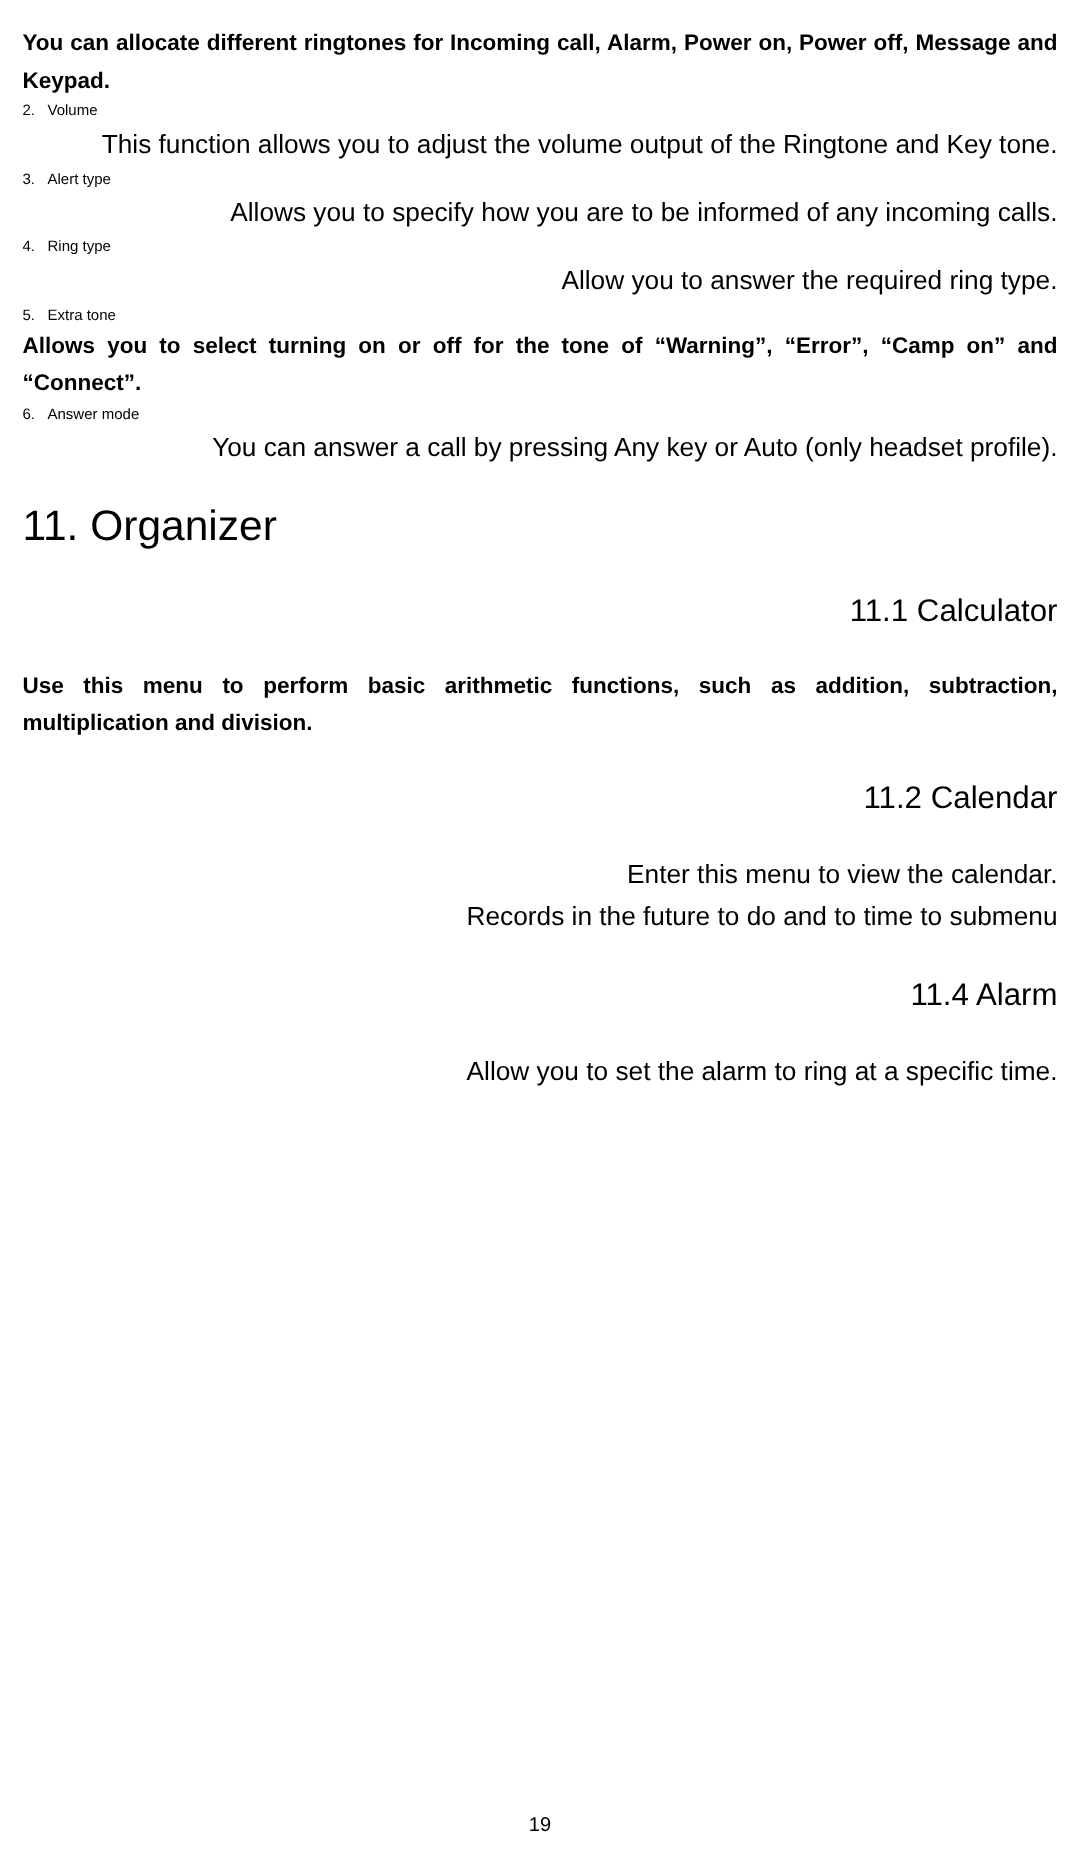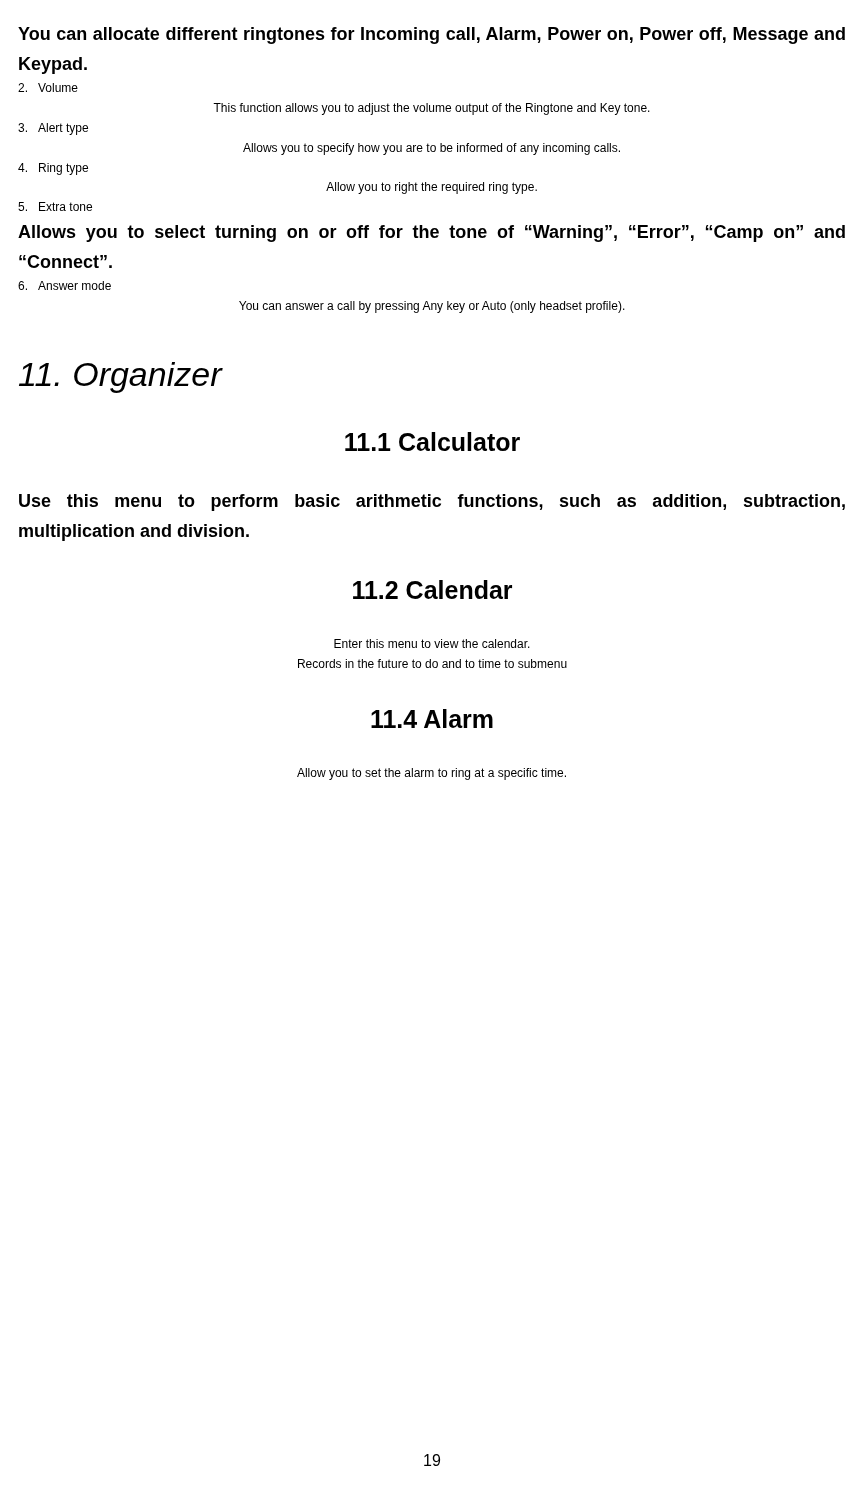--- a/index.html
+++ b/index.html
@@ -17,46 +17,45 @@
       position: relative;
     }
     .body-text {
       font-size: 18px;
       line-height: 1.65;
       text-align: justify;
       text-justify: inter-word;
       font-weight: bold;
     }
     .body-text-left {
-      font-size: 12px;
+      font-size: 21px;
       line-height: 1.65;
-      text-align: center;
+      text-align: right;
     }
     .list-item {
       font-size: 12px;
       line-height: 1.65;
       text-align: left;
     }
     .list-num {
       display: inline-block;
     }
     .h1 {
       font-size: 34px;
       font-weight: normal;
-      margin-top: 38px;
+      margin-top: 26px;
       margin-bottom: 34px;
       text-align: left;
-      font-style: italic;
     }
     .h2 {
       font-size: 25px;
-      font-weight: bold;
+      font-weight: normal;
       margin-top: 30px;
       margin-bottom: 30px;
-      text-align: center;
+      text-align: right;
     }
     .page-number {
       position: absolute;
       bottom: 18px;
       left: 0;
       right: 0;
       text-align: center;
       font-size: 16px;
     }
   </style>
@@ -64,21 +63,21 @@
 <body>
 
 <div class="body-text">You can allocate different ringtones for Incoming call, Alarm, Power on, Power off, Message and Keypad.</div>
 
 <div id="items-container">
     <div class="list-item"><span class="list-num">2.</span><span>&nbsp;&nbsp;&nbsp;Volume</span></div>
     <div class="body-text-left">This function allows you to adjust the volume output of the Ringtone and Key tone.</div>
     <div class="list-item"><span class="list-num">3.</span><span>&nbsp;&nbsp;&nbsp;Alert type</span></div>
     <div class="body-text-left">Allows you to specify how you are to be informed of any incoming calls.</div>
     <div class="list-item"><span class="list-num">4.</span><span>&nbsp;&nbsp;&nbsp;Ring type</span></div>
-    <div class="body-text-left">Allow you to right the required ring type.</div>
+    <div class="body-text-left">Allow you to answer the required ring type.</div>
     <div class="list-item"><span class="list-num">5.</span><span>&nbsp;&nbsp;&nbsp;Extra tone</span></div>
     <div class="body-text">Allows you to select turning on or off for the tone of “Warning”, “Error”, “Camp on” and “Connect”.</div>
     <div class="list-item"><span class="list-num">6.</span><span>&nbsp;&nbsp;&nbsp;Answer mode</span></div>
     <div class="body-text-left">You can answer a call by pressing Any key or Auto (only headset profile).</div>
   </div>
 
 <div class="h1">11. Organizer</div>
 
 <div id="subsections-container">
     <div class="h2">11.1 Calculator</div>

